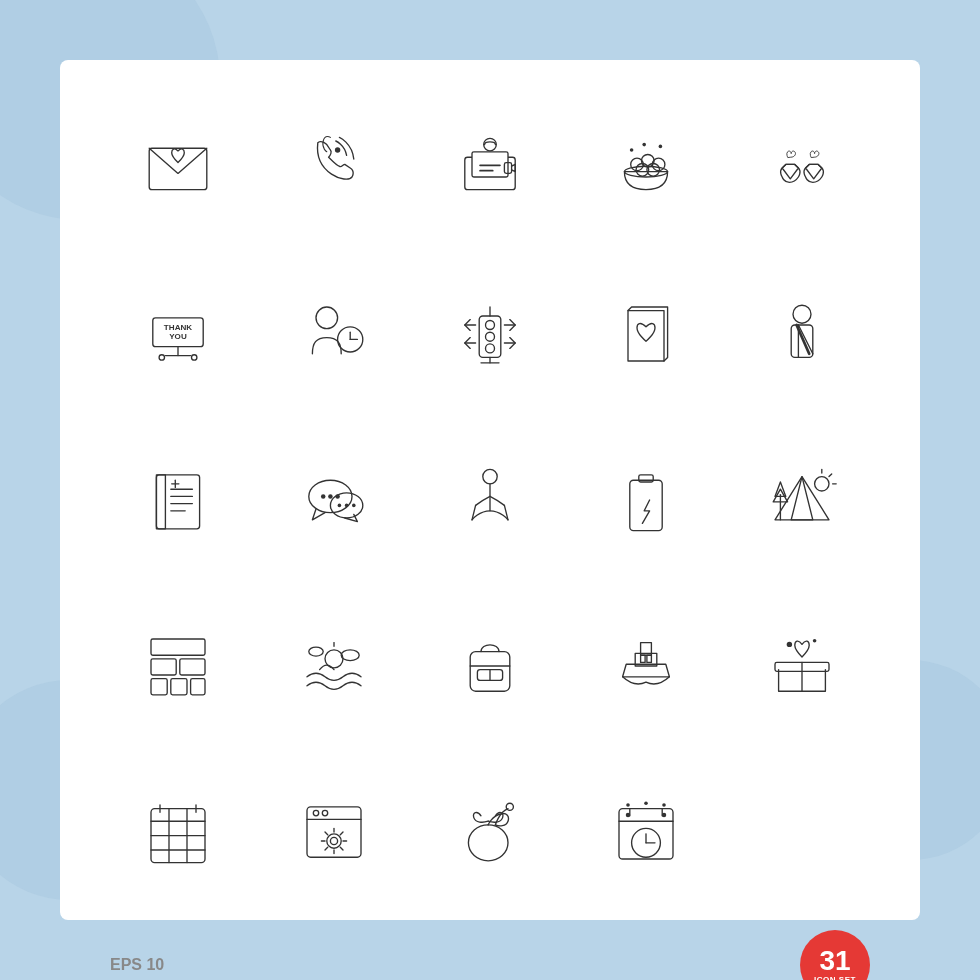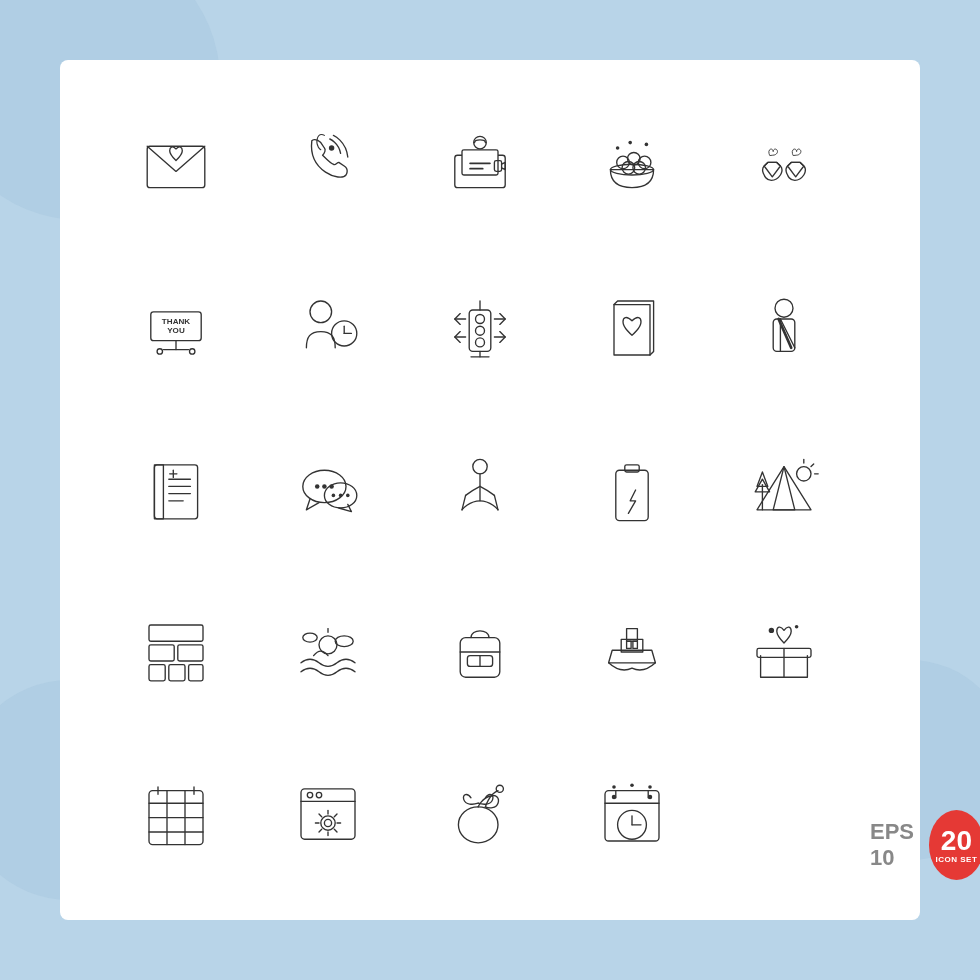--- a/index.html
+++ b/index.html
@@ -34,20 +34,21 @@
     }
     .main-card {
       background: #ffffff;
       width: 860px;
       height: 860px;
       border-radius: 8px;
       padding: 40px 50px;
       position: relative;
       z-index: 1;
       display: flex;
+      flex-direction: column;
       gap: 20px;
     }
     .icon-grid {
       display: grid;
       grid-template-columns: repeat(5, 1fr);
       gap: 30px 20px;
     }
     .icon-cell {
       display: flex;
       align-items: center;
@@ -65,21 +66,21 @@
       stroke-linejoin: round;
     }
     .footer {
       display: flex;
       align-items: center;
       justify-content: space-between;
       margin-top: auto;
       padding-top: 10px;
     }
     .eps-label {
-      font-size: 22px;
+      font-size: 16px;
       color: #888;
       font-weight: bold;
     }
     .icon-set-badge {
       background: #e53935;
       color: white;
       border-radius: 50%;
       width: 70px;
       height: 70px;
       display: flex;
@@ -415,17 +416,17 @@
         <circle cx="40" cy="8" r="2" fill="#333" stroke="none"></circle>
         <circle cx="60" cy="10" r="2" fill="#333" stroke="none"></circle>
       </svg>
     </div>
 
   </div>
 
   <div class="footer">
     <span class="eps-label">EPS 10</span>
     <div class="icon-set-badge">
-      <span class="number">20</span>
+      <span class="number">31</span>
       <span class="label">ICON SET</span>
     </div>
   </div>
 </div>
 
 </body></html>

